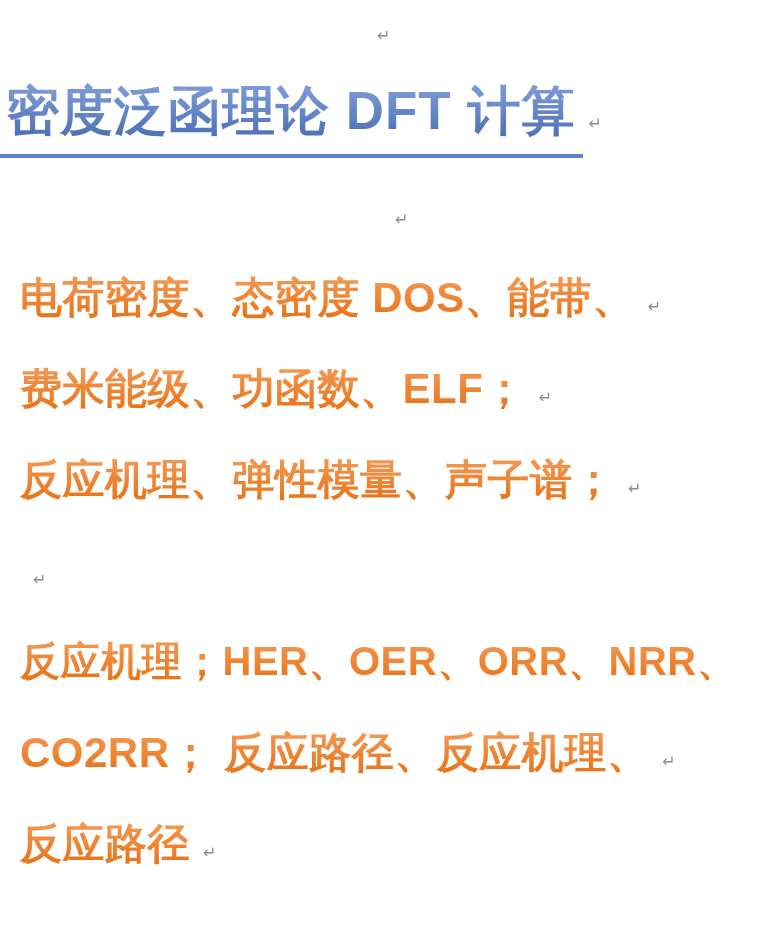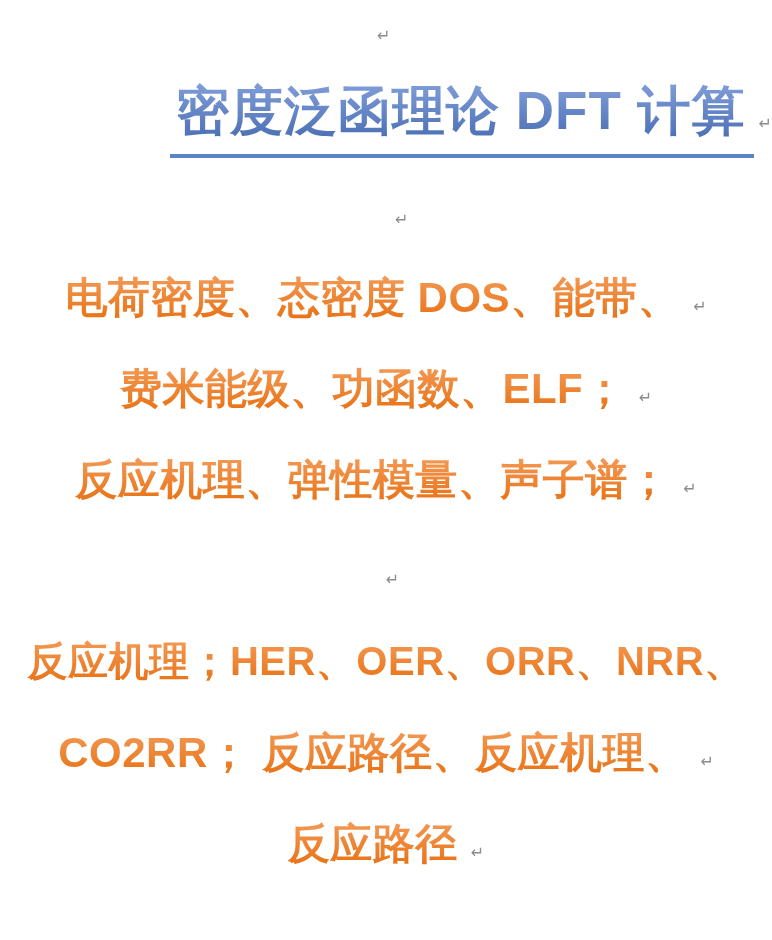--- a/index.html
+++ b/index.html
@@ -29,21 +29,21 @@
   }
   .pmark-top { left: 377px; top: 28px; }
   .pmark-mid { left: 395px; top: 212px; }
 
   
   .title-wrap {
     position: absolute;
     top: 76px;
     left: 0;
     width: 100%;
-    text-align: right;
+    text-align: left;
     white-space: nowrap;
   }
   .title-text {
     display: inline-block;
     font-size: 53px;
     font-weight: bold;
     letter-spacing: 1px;
     padding: 0 8px 6px 6px;
     border-bottom: 4px solid var(--title-underline, #5b83c7);
     background: linear-gradient(180deg, var(--title-grad-top, #86a3dc) 0%, var(--title-grad-bottom, #3e63ac) 100%);
@@ -61,22 +61,22 @@
   .body-wrap {
     position: absolute;
     top: 252px;
     left: 0;
     width: 100%;
   }
   .line {
     height: 91px;
     display: flex;
     align-items: center;
-    justify-content: center;
     white-space: nowrap;
+    padding-left: 20px;
   }
   .line-text {
     font-size: 42px;
     font-weight: bold;
     letter-spacing: 0.5px;
     background: linear-gradient(180deg, var(--body-grad-top, #f59e5c) 0%, var(--body-grad-bottom, #e66d0d) 100%);
     -webkit-background-clip: text;
     background-clip: text;
     color: transparent;
     -webkit-text-fill-color: transparent;

